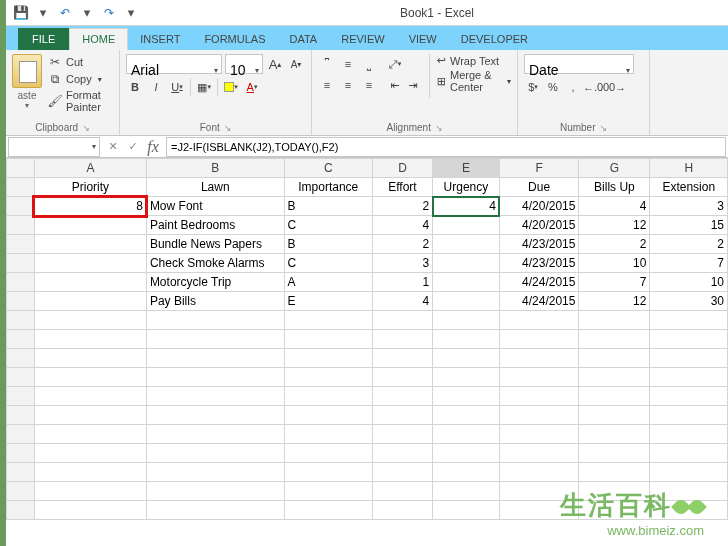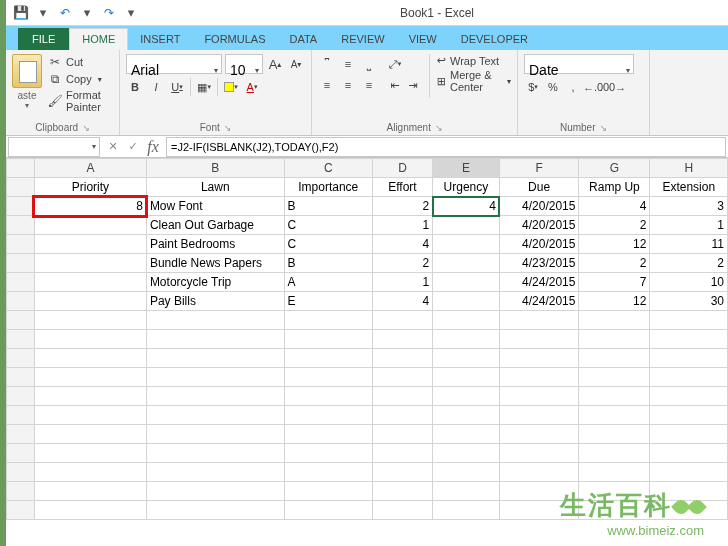--- a/index.html
+++ b/index.html
@@ -271,70 +271,70 @@
     </thead>
     <tbody id="grid-body">
         <tr class="hdr-row">
           <td class="rowhdr"></td>
           <td>Priority</td>
           <td>Lawn</td>
           <td>Importance</td>
           <td>Effort</td>
           <td>Urgency</td>
           <td>Due</td>
-          <td>Ramp Up</td>
+          <td>Bills Up</td>
           <td>Extension</td>
         </tr>
         <tr>
           <td class="rowhdr"></td>
           <td class="num   redbox">8</td>
           <td class="   ">Mow Font</td>
           <td class="   ">B</td>
           <td class="num   ">2</td>
           <td class="num  sel redbox">4</td>
           <td class=" num  ">4/20/2015</td>
           <td class="num   ">4</td>
           <td class="num   ">3</td>
         </tr>
         <tr>
           <td class="rowhdr"></td>
           <td class="num   "></td>
-          <td class="   ">Clean Out Garbage</td>
-          <td class="   ">C</td>
-          <td class="num   ">1</td>
-          <td class="num   "></td>
-          <td class=" num  ">4/20/2015</td>
-          <td class="num   ">2</td>
-          <td class="num   ">1</td>
-        </tr>
-        <tr>
-          <td class="rowhdr"></td>
-          <td class="num   "></td>
           <td class="   ">Paint Bedrooms</td>
           <td class="   ">C</td>
           <td class="num   ">4</td>
           <td class="num   "></td>
           <td class=" num  ">4/20/2015</td>
           <td class="num   ">12</td>
-          <td class="num   ">11</td>
+          <td class="num   ">15</td>
         </tr>
         <tr>
           <td class="rowhdr"></td>
           <td class="num   "></td>
           <td class="   ">Bundle News Papers</td>
           <td class="   ">B</td>
           <td class="num   ">2</td>
           <td class="num   "></td>
           <td class=" num  ">4/23/2015</td>
           <td class="num   ">2</td>
           <td class="num   ">2</td>
         </tr>
         <tr>
           <td class="rowhdr"></td>
           <td class="num   "></td>
+          <td class="   ">Check Smoke Alarms</td>
+          <td class="   ">C</td>
+          <td class="num   ">3</td>
+          <td class="num   "></td>
+          <td class=" num  ">4/23/2015</td>
+          <td class="num   ">10</td>
+          <td class="num   ">7</td>
+        </tr>
+        <tr>
+          <td class="rowhdr"></td>
+          <td class="num   "></td>
           <td class="   ">Motorcycle Trip</td>
           <td class="   ">A</td>
           <td class="num   ">1</td>
           <td class="num   "></td>
           <td class=" num  ">4/24/2015</td>
           <td class="num   ">7</td>
           <td class="num   ">10</td>
         </tr>
         <tr>
           <td class="rowhdr"></td>

